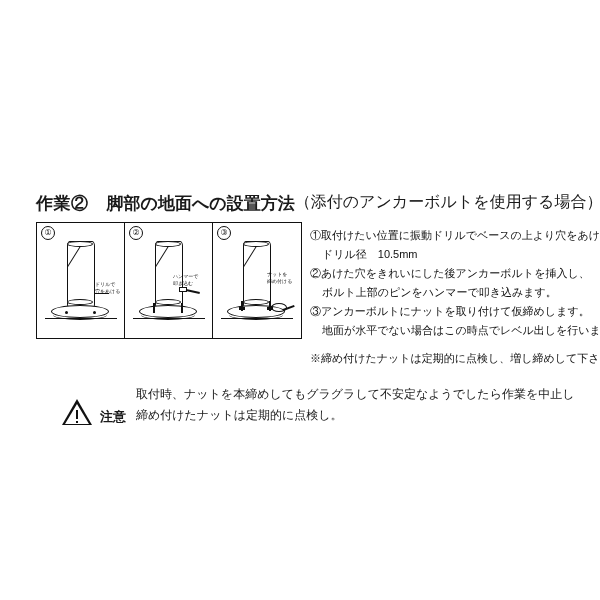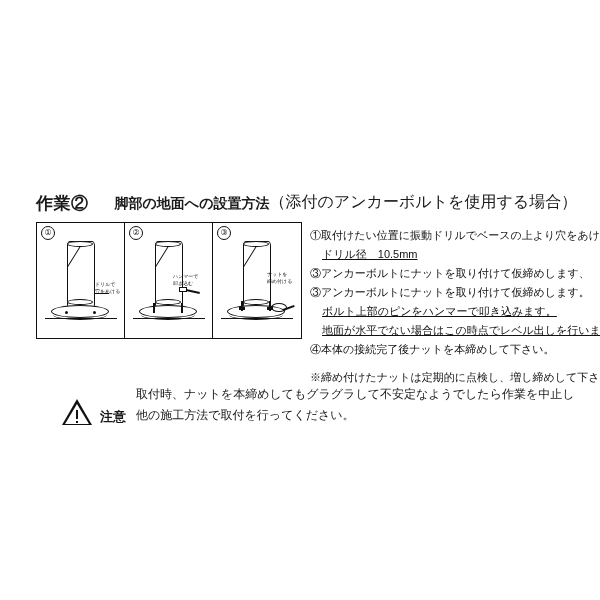--- a/index.html
+++ b/index.html
@@ -29,23 +29,23 @@
     display: flex;
     align-items: center;
   }
   .title-main {
     font-size: 17px;
     font-weight: bold;
     letter-spacing: 0.5px;
     white-space: nowrap;
   }
   .title-sub {
-    font-size: 14px;
+    font-size: 17px;
     font-weight: bold;
-    margin-left: 26px;
+    margin-left: 18px;
     white-space: nowrap;
   }
   .title-note {
     font-size: 16px;
     font-weight: normal;
     white-space: nowrap;
     position: relative;
     top: -1px;
   }
 
@@ -251,21 +251,20 @@
     width: 270px;
     font-size: 11px;
     line-height: 19px;
     color: #111;
   }
   .instructions .line {
     white-space: nowrap;
   }
   .instructions .indent {
     padding-left: 12px;
-    text-decoration: underline;
   }
   .instructions .gap {
     height: 9px;
   }
 
   
   .caution {
     position: absolute;
     left: 62px;
     top: 384px;
@@ -406,36 +405,35 @@
       <div class="callout" style="left:54px; top:48px;">
         <div>ナットを</div>
         <div>締め付ける</div>
       </div>
     </div>
   </div>
 
   <div class="instructions">
     <div class="line">①取付けたい位置に振動ドリルでベースの上より穴をあけます。</div>
     <div class="line indent">ドリル径　10.5mm</div>
-    <div class="line">③アンカーボルトにナットを取り付けて仮締めします、</div>
+    <div class="line">②あけた穴をきれいにした後アンカーボルトを挿入し、</div>
+    <div class="line indent">ボルト上部のピンをハンマーで叩き込みます。</div>
     <div class="line">③アンカーボルトにナットを取り付けて仮締めします。</div>
-    <div class="line indent">ボルト上部のピンをハンマーで叩き込みます。</div>
     <div class="line indent">地面が水平でない場合はこの時点でレベル出しを行います。</div>
-    <div class="line">④本体の接続完了後ナットを本締めして下さい。</div>
     <div class="gap"></div>
     <div class="line">※締め付けたナットは定期的に点検し、増し締めして下さい。</div>
   </div>
 
   <div class="caution">
     <div class="warn-icon">
       <div class="tri"></div>
       <div class="tri-inner"></div>
       <div class="bang"></div>
       <div class="bang-dot"></div>
     </div>
     <div class="caution-label">注意</div>
     <div class="caution-text">
       <div>取付時、ナットを本締めしてもグラグラして不安定なようでしたら作業を中止し</div>
-      <div>他の施工方法で取付を行ってください。</div>
+      <div>締め付けたナットは定期的に点検し。</div>
     </div>
   </div>
 
 </div>
 
 </body></html>

